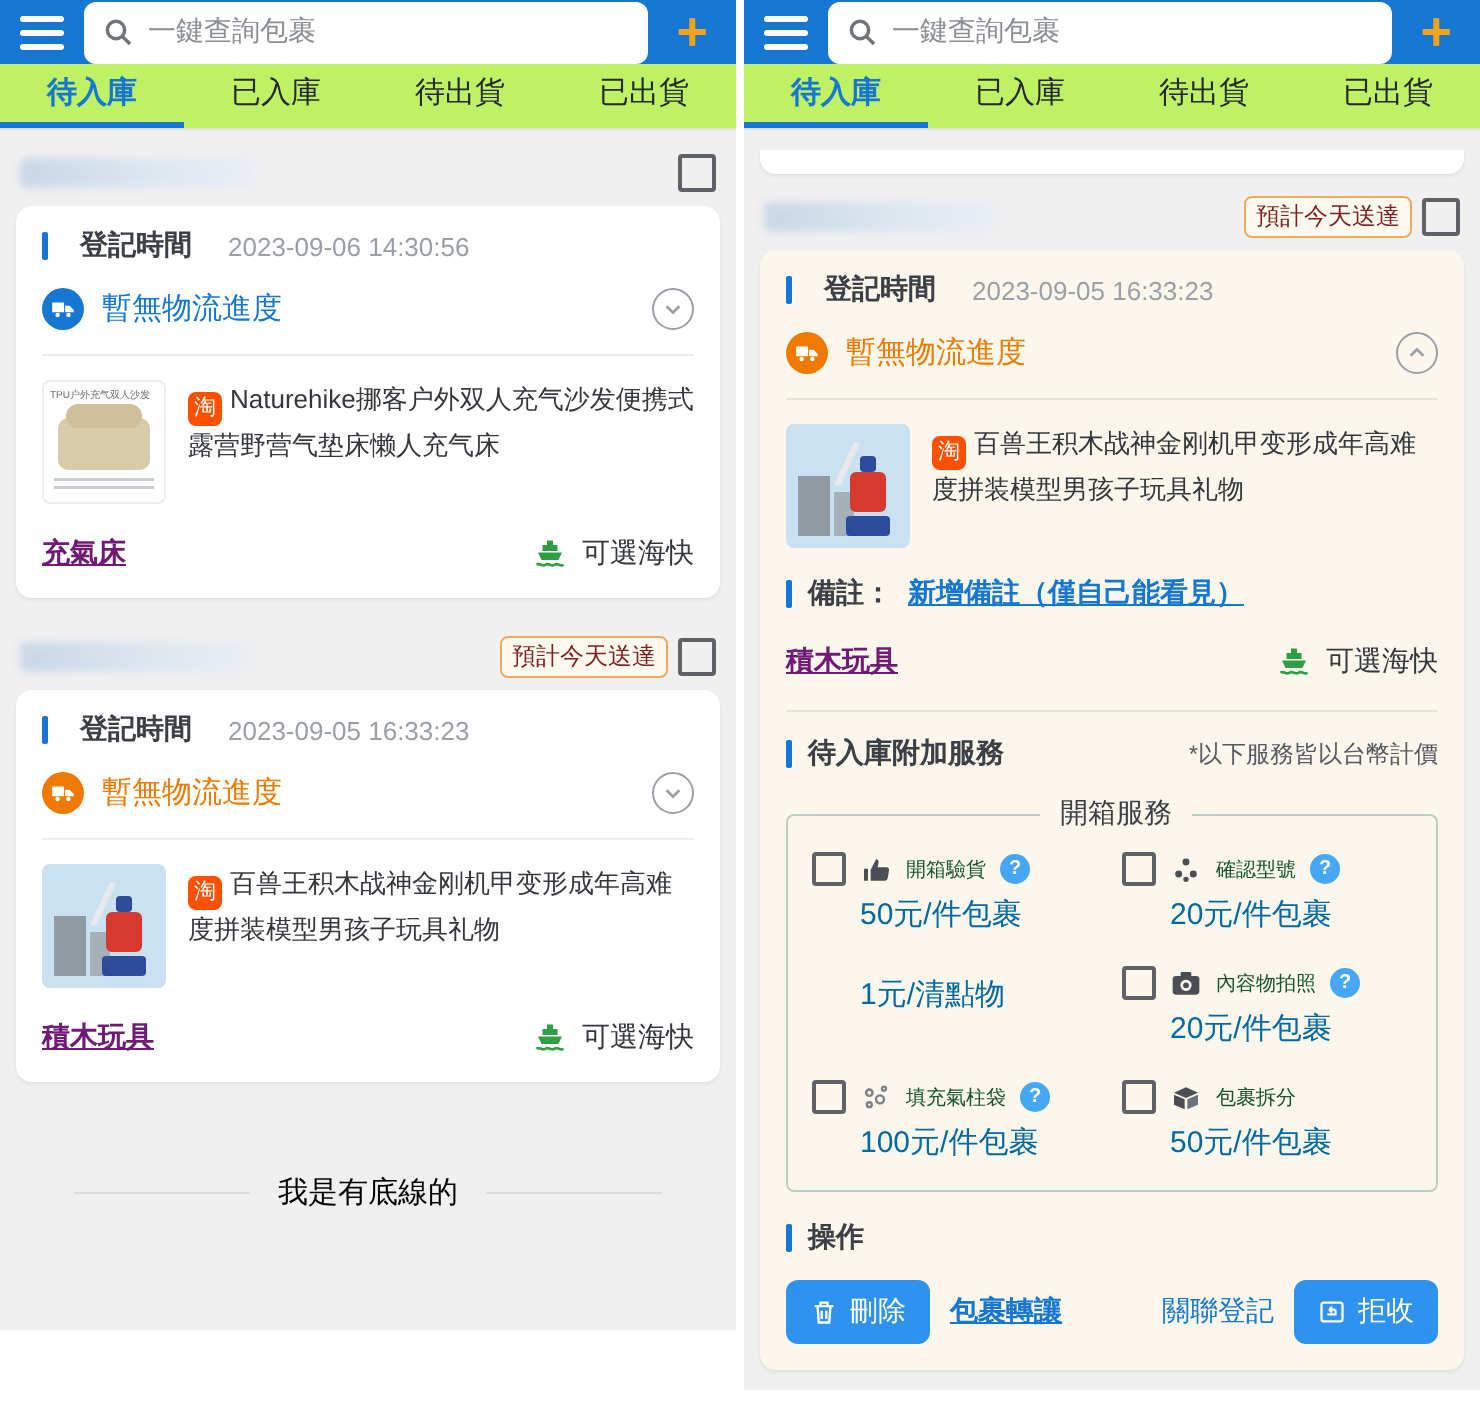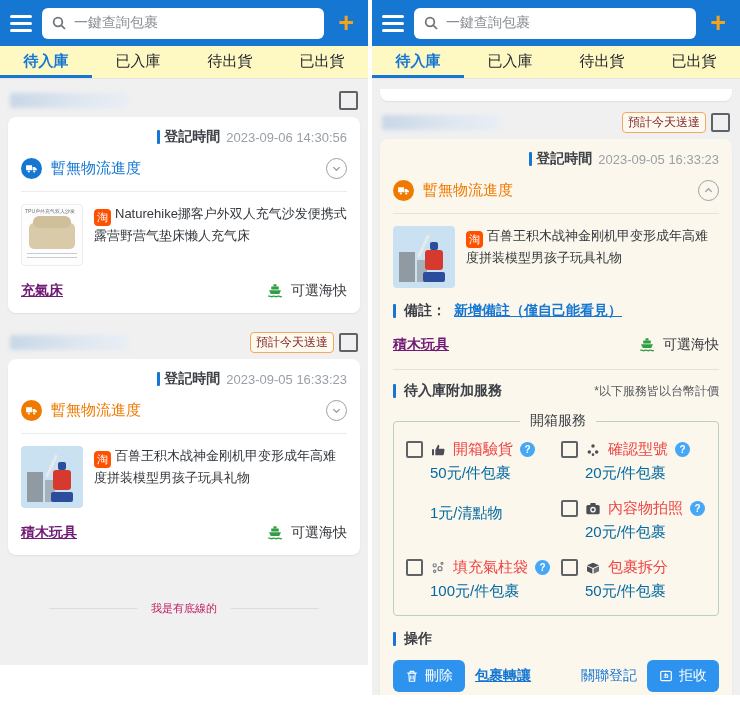--- a/index.html
+++ b/index.html
@@ -2,48 +2,48 @@
 <html><head>
 <meta charset="utf-8">
 <style>
   * { margin:0; padding:0; box-sizing:border-box; }
   html,body { width:740px; height:707px; background:#ffffff; font-family:"Liberation Sans","DejaVu Sans",sans-serif; }
   .stage { display:flex; width:740px; height:707px; }
   .panel { width:368px; height:707px; background:#f0f0f1; position:relative; overflow:hidden; }
   .seam  { width:4px; background:#ffffff; }
 
   
-  .appbar { height:46px; background:#1677d3; display:flex; align-items:center; padding:0 10px; gap:10px; }
+  .appbar { height:32px; background:#1677d3; display:flex; align-items:center; padding:0 10px; gap:10px; }
   .hamburger { width:22px; display:flex; flex-direction:column; gap:4px; cursor:pointer; }
   .hamburger span { height:3px; background:#fff; border-radius:2px; }
   .searchbox { flex:1; height:31px; background:#fff; border-radius:6px; display:flex; align-items:center; padding:0 9px; gap:7px; }
   .searchbox .ph { color:#8a8f94; font-size:14px; }
   .plusbtn { color:#f5a31b; font-size:27px; font-weight:bold; line-height:1; padding:0 4px; cursor:pointer; }
 
   
-  .tabs { height:33px; background:#fef9c3; display:flex; border-bottom:1px solid #e4e4e4; }
+  .tabs { height:33px; background:#bef264; display:flex; border-bottom:1px solid #e4e4e4; }
   .tab { flex:1; text-align:center; font-size:15px; color:#24272c; line-height:29px; cursor:pointer; }
   .tab.active { color:#1677d3; border-bottom:3px solid #1677d3; font-weight:bold; }
 
   .content { padding-top:10px; }
 
   
   .rowhead { display:flex; align-items:center; margin:0 10px 6px 10px; height:22px; }
   .blurbar { width:118px; height:15px; border-radius:3px;
              background:linear-gradient(90deg,#c8d7e6,#dde6ef 55%,#e9eef4); filter:blur(2px); }
   .rh-spacer { flex:1; }
   .tag { border:1px solid #f0a95e; color:#7f1d1d; background:#fdf9ef; border-radius:4px;
          font-size:12px; padding:1px 5px; margin-right:5px; white-space:nowrap; }
   .checkbox { width:19px; height:19px; border:2px solid #5f6368; border-radius:2px; background:transparent; cursor:pointer; flex:0 0 auto; }
 
   
   .card { background:#fff; border-radius:8px; margin:0 8px 14px 8px; padding:11px 13px 13px 13px;
           box-shadow:0 1px 2px rgba(0,0,0,.07); }
   .card.cream { background:#fbf7ec; }
-  .timerow { display:flex; align-items:center; gap:4px;justify-content:flex-end; }
+  .timerow { display:flex; align-items:center; gap:16px; }
   .vbar { width:3px; height:14px; background:#1677d3; border-radius:1px; flex:0 0 auto; }
   .lbl { font-size:14px; font-weight:bold; color:#3c4046; }
   .timeval { font-size:13px; color:#9aa0a6; margin-left:2px; }
   .statusrow { display:flex; align-items:center; gap:9px; margin-top:12px; }
   .statusicon { width:21px; height:21px; border-radius:50%; display:flex; align-items:center; justify-content:center; flex:0 0 auto; }
   .statusicon.blue { background:#1677d3; }
   .statusicon.orange { background:#f07a00; }
   .statustext.blue { color:#1677d3; }
   .statustext.orange { color:#f07a00; }
   .statustext { font-size:15px; }
@@ -85,33 +85,33 @@
   .svcheader { display:flex; align-items:center; margin-top:2px; }
   .svcnote { margin-left:auto; font-size:12px; color:#56595f; }
 
   fieldset.svcbox { border:1px solid #bccfc7; border-radius:4px; margin-top:12px; padding:10px 8px 14px 12px; }
   fieldset.svcbox legend { margin:0 auto; padding:0 10px; font-size:14px; color:#3c4046; }
   .feeline { font-size:14px; color:#3f434a; margin:6px 0 14px 0; }
   .svcgrid { display:grid; grid-template-columns:1fr 1fr; row-gap:16px; column-gap:6px; }
   .svcitem .top { display:flex; align-items:center; gap:7px; }
   .svccb { width:17px; height:17px; border:2px solid #5f6368; border-radius:2px; background:transparent; cursor:pointer; flex:0 0 auto; }
   .svcicon { width:16px; height:16px; flex:0 0 auto; display:flex; }
-  .svclabel { font-size:15px; color:#ef4444; white-space:nowrap; }
+  .svclabel { font-size:10px; color:#14532d; white-space:nowrap; }
   .help { width:15px; height:15px; border-radius:50%; background:#45a7f5; color:#fff; font-size:10px; font-weight:bold;
           display:flex; align-items:center; justify-content:center; cursor:pointer; flex:0 0 auto; }
   .svcprice { font-size:15px; color:#0369a1; margin:5px 0 0 24px; }
 
   .opsrow { display:flex; align-items:center; margin-top:14px; }
   .btnrow { display:flex; align-items:center; margin-top:12px; gap:10px; }
   .bluebtn { background:#2d93ee; color:#fff; border:none; border-radius:6px; font-size:14px;
              display:flex; align-items:center; gap:6px; padding:7px 12px; cursor:pointer; font-family:inherit; }
   .translink { color:#1677d3; font-size:14px; font-weight:bold; text-decoration:underline; cursor:pointer; }
   .relatelink { color:#1677d3; font-size:14px; margin-left:auto; cursor:pointer; }
 
-  .endline { display:flex; align-items:center; justify-content:center; gap:14px; color:#be185d; font-size:11px; margin-top:46px; }
+  .endline { display:flex; align-items:center; justify-content:center; gap:14px; color:#000000; font-size:15px; margin-top:46px; }
   .endline:before, .endline:after { content:""; width:88px; height:1px; background:#dcdcdc; }
 
   .partialcard { background:#fff; border-radius:0 0 8px 8px; height:12px; margin:0 8px 10px 8px; margin-top:-10px;
                  box-shadow:0 1px 2px rgba(0,0,0,.07); }
   .bottomwhite { position:absolute; left:0; right:0; bottom:0; background:#fff; }
   .bw-left { height:42px; } .bw-right { height:12px; }
 </style>
 </head>
 <body>
 

